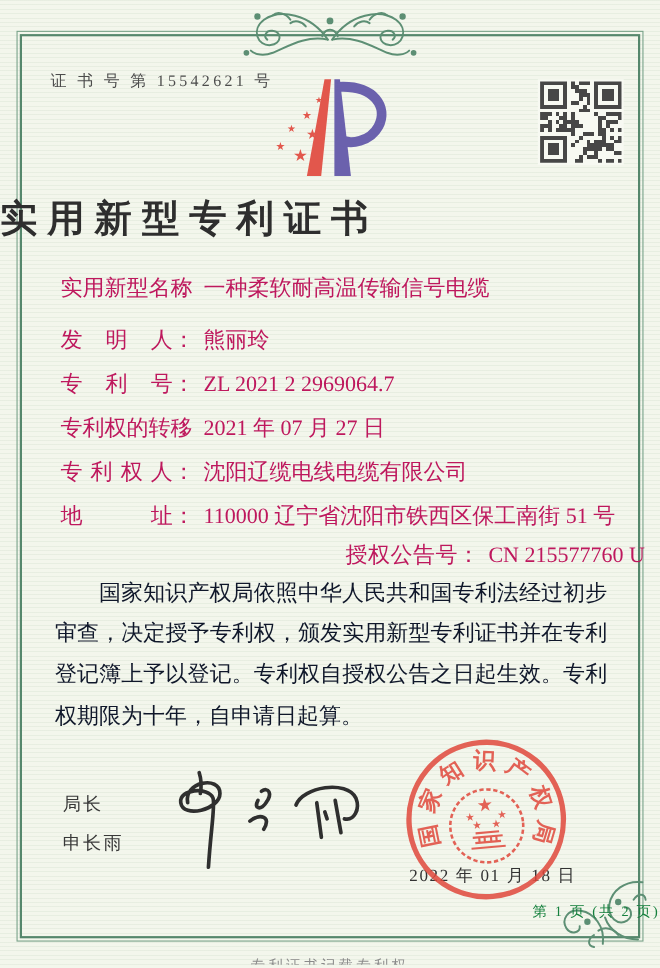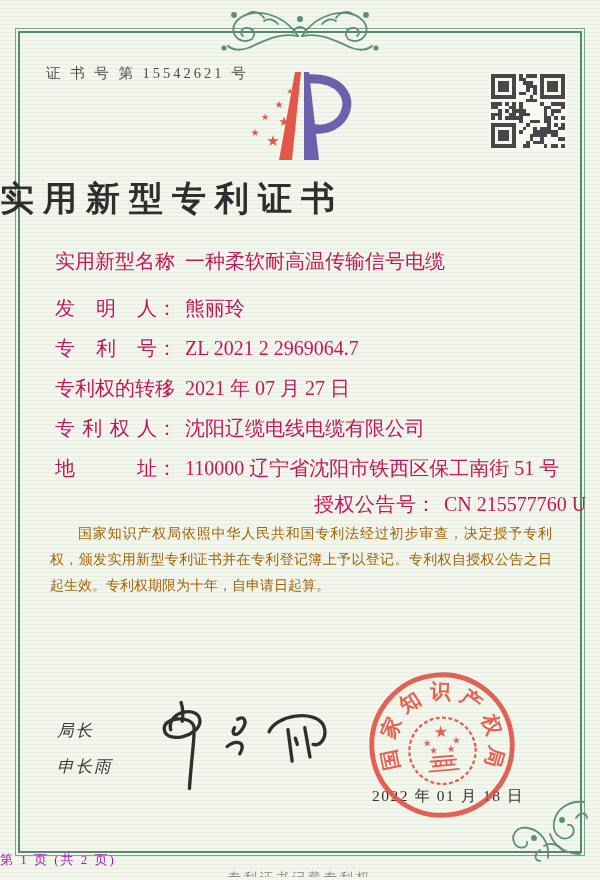--- a/index.html
+++ b/index.html
@@ -38,39 +38,39 @@
   }
   
   .row{position:absolute;left:55px;font-size:20px;color:#be185d;z-index:3;white-space:nowrap;}
   .flabel{display:inline-block;width:102px;text-align:justify;text-align-last:justify;vertical-align:top;}
   .fcolon{display:inline-block;margin-right:8px;}
   .r1{top:248px}.r2{top:295px}.r3{top:335px}.r4{top:375px}.r5{top:415px}.r6{top:455px}.r7{top:491px}
   .grant-no{position:absolute;left:245px;top:0;white-space:nowrap;padding-left:14px;}
   
   .paras{position:absolute;left:50px;top:521px;width:502px;z-index:3;}
   .paras p{
-    margin:0 0 3px 0;text-indent:2em;font-size:14px;line-height:1.86;
-    color:#a16207;text-align:justify;
-  }
-  
-  .officer{position:absolute;left:57px;top:720px;z-index:3;font-size:16.5px;letter-spacing:2px;color:#383838;font-style:italic;}
+    margin:0 0 3px 0;text-indent:2em;font-size:20px;line-height:1.86;
+    color:#0f172a;text-align:justify;
+  }
+  
+  .officer{position:absolute;left:57px;top:720px;z-index:3;font-size:16.5px;letter-spacing:2px;color:#383838;}
   .officer div{margin-bottom:14px;}
   .signature{position:absolute;left:135px;top:694px;width:220px;height:105px;z-index:3;}
   .signature svg{width:100%;height:100%;}
   
   .seal-date{
     position:absolute;left:372px;top:786px;z-index:3;
     font-size:15.5px;letter-spacing:1.5px;color:#333;
   }
   .seal{position:absolute;left:364px;top:667px;width:156px;height:156px;z-index:4;
         transform:rotate(-5deg);opacity:0.84;}
   
   .page-info{
-    position:absolute;left:0;top:851px;width:100%;text-align:left;z-index:3;
-    font-size:13px;letter-spacing:2px;color:#a21caf;
+    position:absolute;left:0;top:820px;width:100%;text-align:right;z-index:3;
+    font-size:13px;letter-spacing:2px;color:#15803d;
   }
   .peek{
     position:absolute;left:0;top:869px;width:100%;height:8px;overflow:hidden;z-index:3;
     text-align:center;font-size:13px;letter-spacing:3px;color:#8a8a8a;
   }
   .g-stroke{stroke:#5d8f74;fill:none;stroke-width:1.8;stroke-linecap:round;}
 </style>
 </head>
 <body>
 

